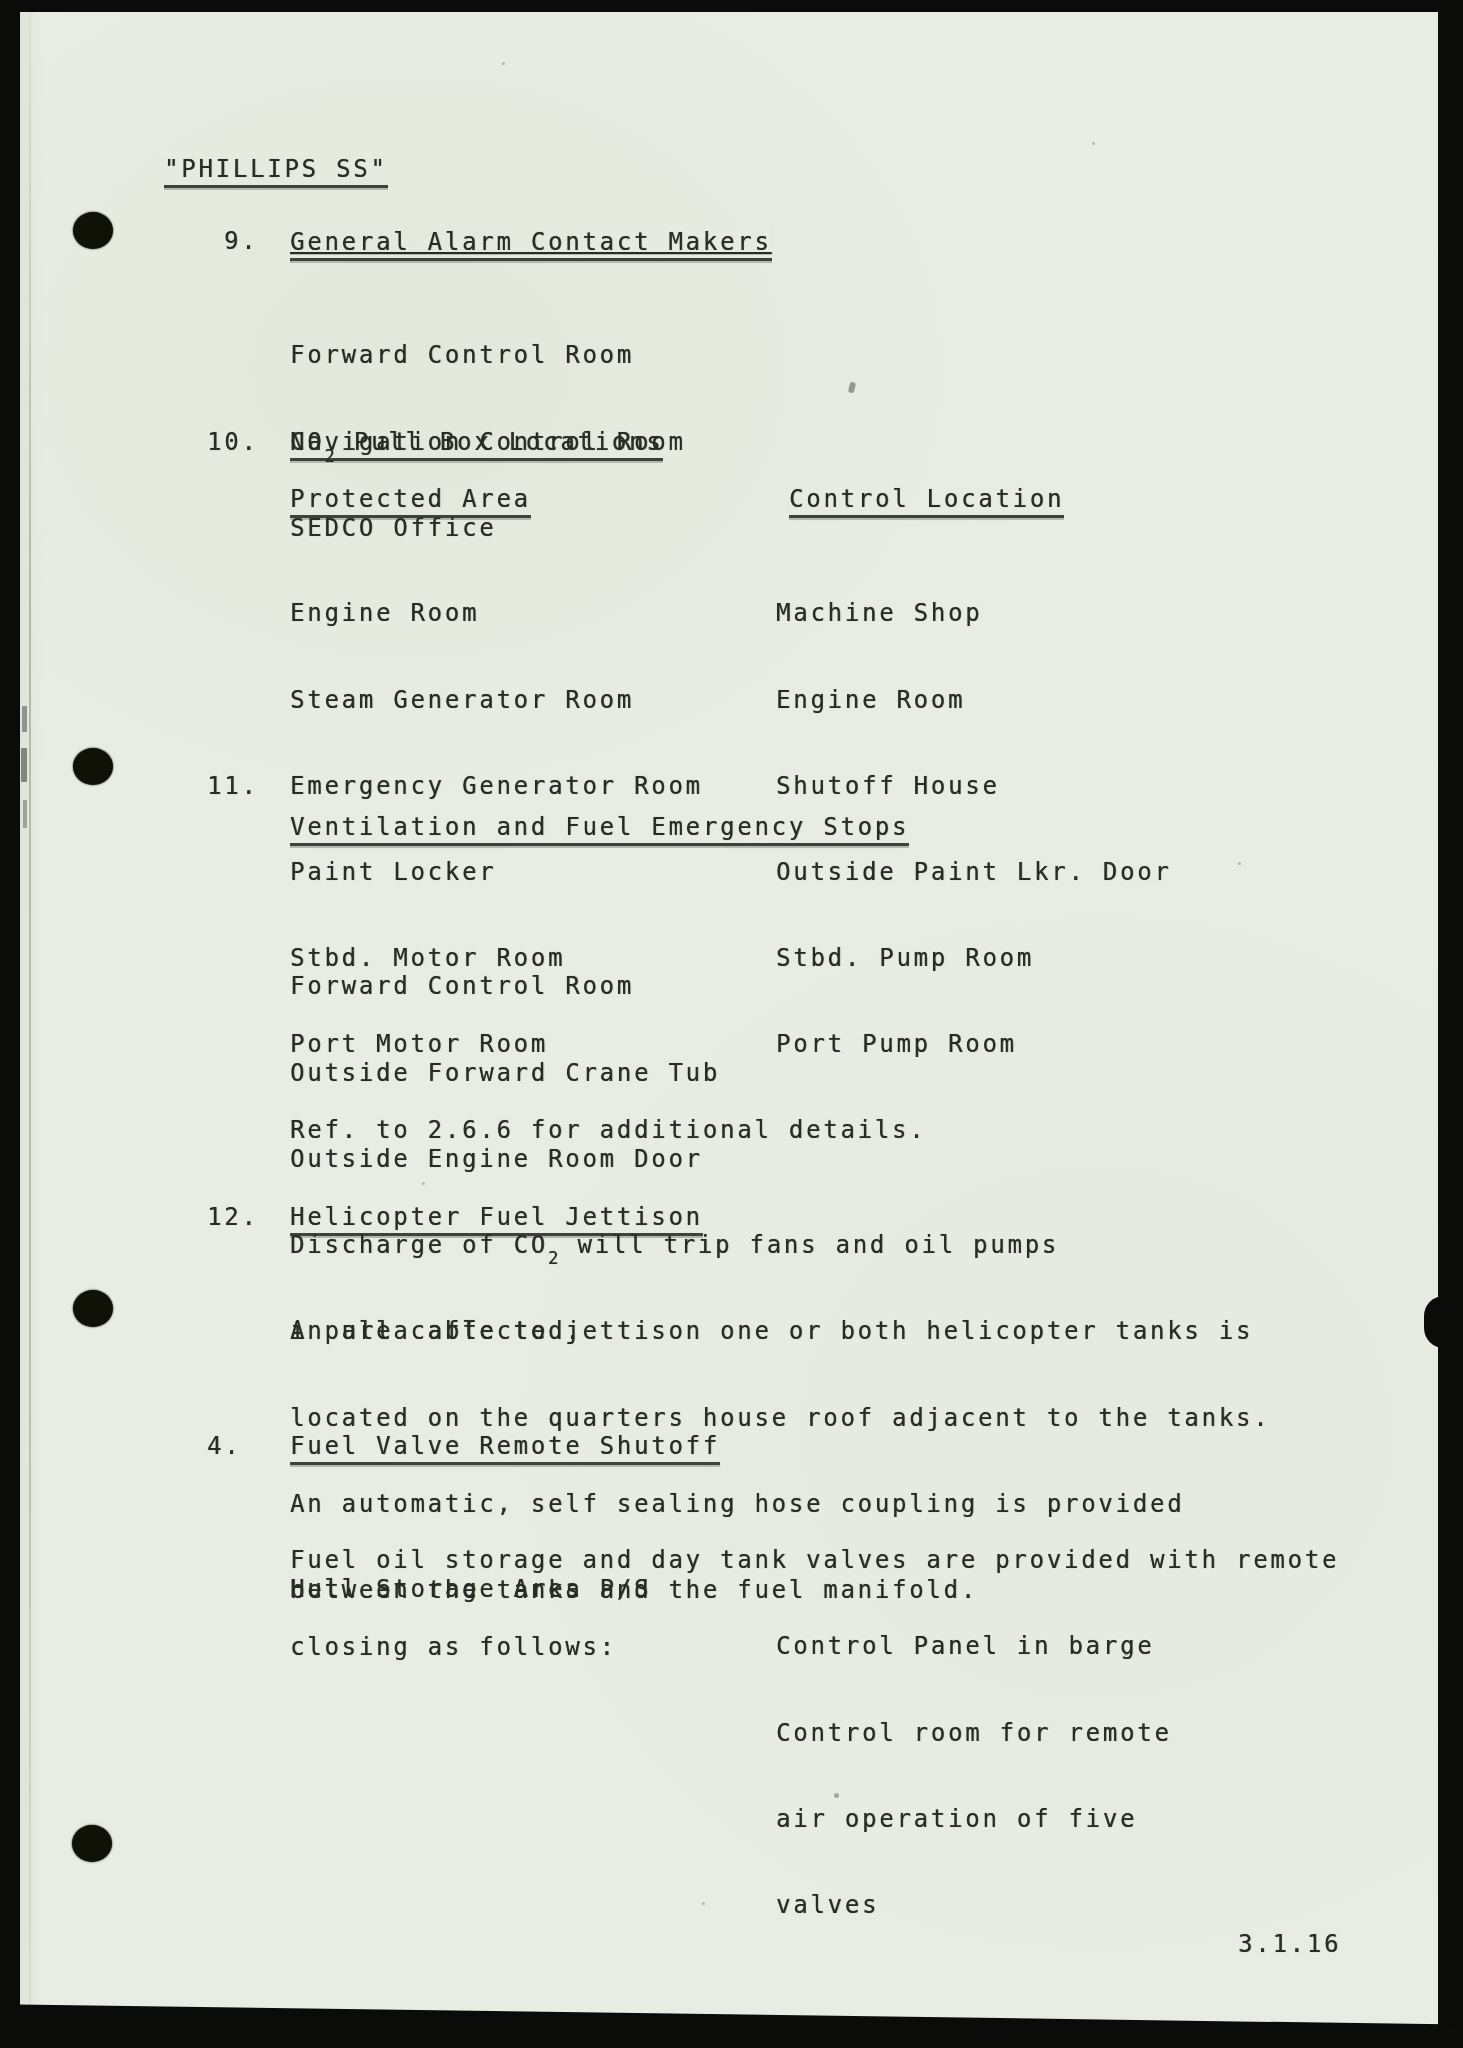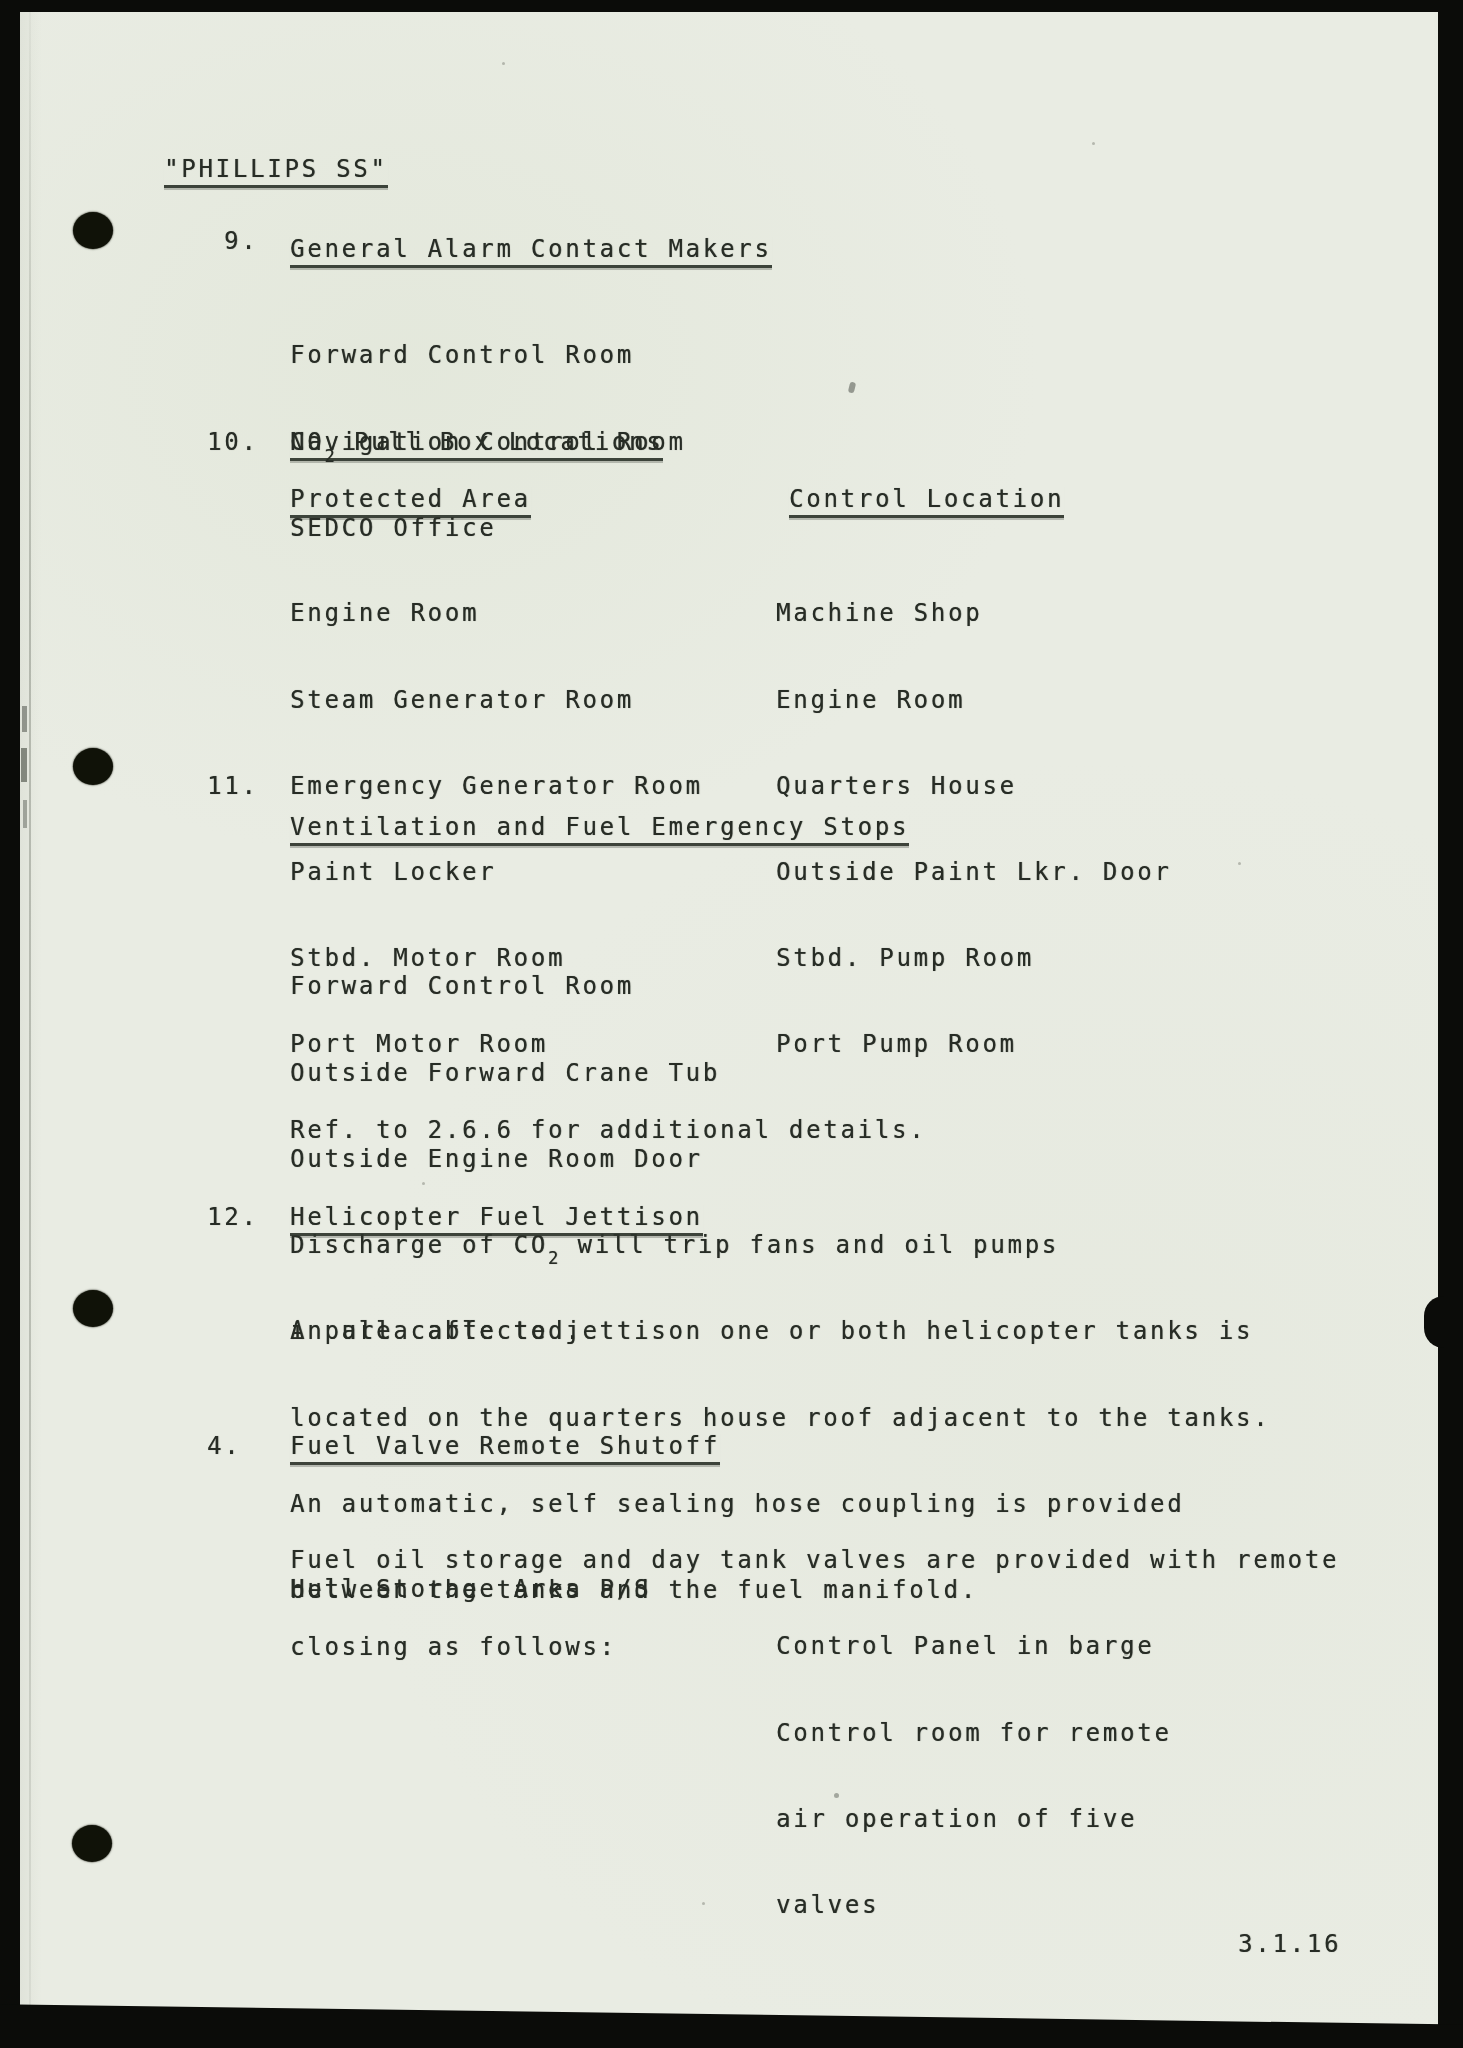--- a/index.html
+++ b/index.html
@@ -45,21 +45,21 @@
   .speck{position:absolute;border-radius:50%;background:rgba(58,64,52,0.30);}
 </style>
 </head>
 <body>
 
 <div class="paper">
 
   <div class="ln" style="left:164px;top:155px;"><span class="ul">"PHILLIPS SS"</span></div>
 
   <div class="ln" style="left:224px;top:227px;">9.</div>
-  <div class="ln" style="left:290px;top:235px;"><span class="ul">General Alarm Contact Makers</span></div>
+  <div class="ln" style="left:290px;top:228px;text-decoration:underline;"><span class="ul">General Alarm Contact Makers</span></div>
   <div class="ln col" style="left:290px;top:284px;">
     <div class="row">Forward Control Room</div>
     <div class="row">Navigation Control Room</div>
     <div class="row">SEDCO Office</div>
   </div>
 
   <div class="ln" style="left:207px;top:428px;">10.</div>
   <div class="ln" style="left:290px;top:428px;"><span class="ul"><span>CO</span><sub class="s2">2</sub><span> Pull Box Locations</span></span></div>
 
   <div class="ln" style="left:290px;top:485px;"><span class="ul">Protected Area</span></div>
@@ -69,21 +69,21 @@
     <div class="row">Engine Room</div>
     <div class="row">Steam Generator Room</div>
     <div class="row">Emergency Generator Room</div>
     <div class="row">Paint Locker</div>
     <div class="row">Stbd. Motor Room</div>
     <div class="row">Port Motor Room</div>
   </div>
   <div class="ln col" style="left:776px;top:542px;">
     <div class="row">Machine Shop</div>
     <div class="row">Engine Room</div>
-    <div class="row">Quarters House</div>
+    <div class="row">Shutoff House</div>
     <div class="row">Outside Paint Lkr. Door</div>
     <div class="row">Stbd. Pump Room</div>
     <div class="row">Port Pump Room</div>
   </div>
 
   <div class="ln" style="left:207px;top:772px;">11.</div>
   <div class="ln" style="left:290px;top:772px;margin-top:41px;"><span class="ul">Ventilation and Fuel Emergency Stops</span></div>
   <div class="ln col" style="left:290px;top:915px;">
     <div class="row">Forward Control Room</div>
     <div class="row">Outside Forward Crane Tub</div>

